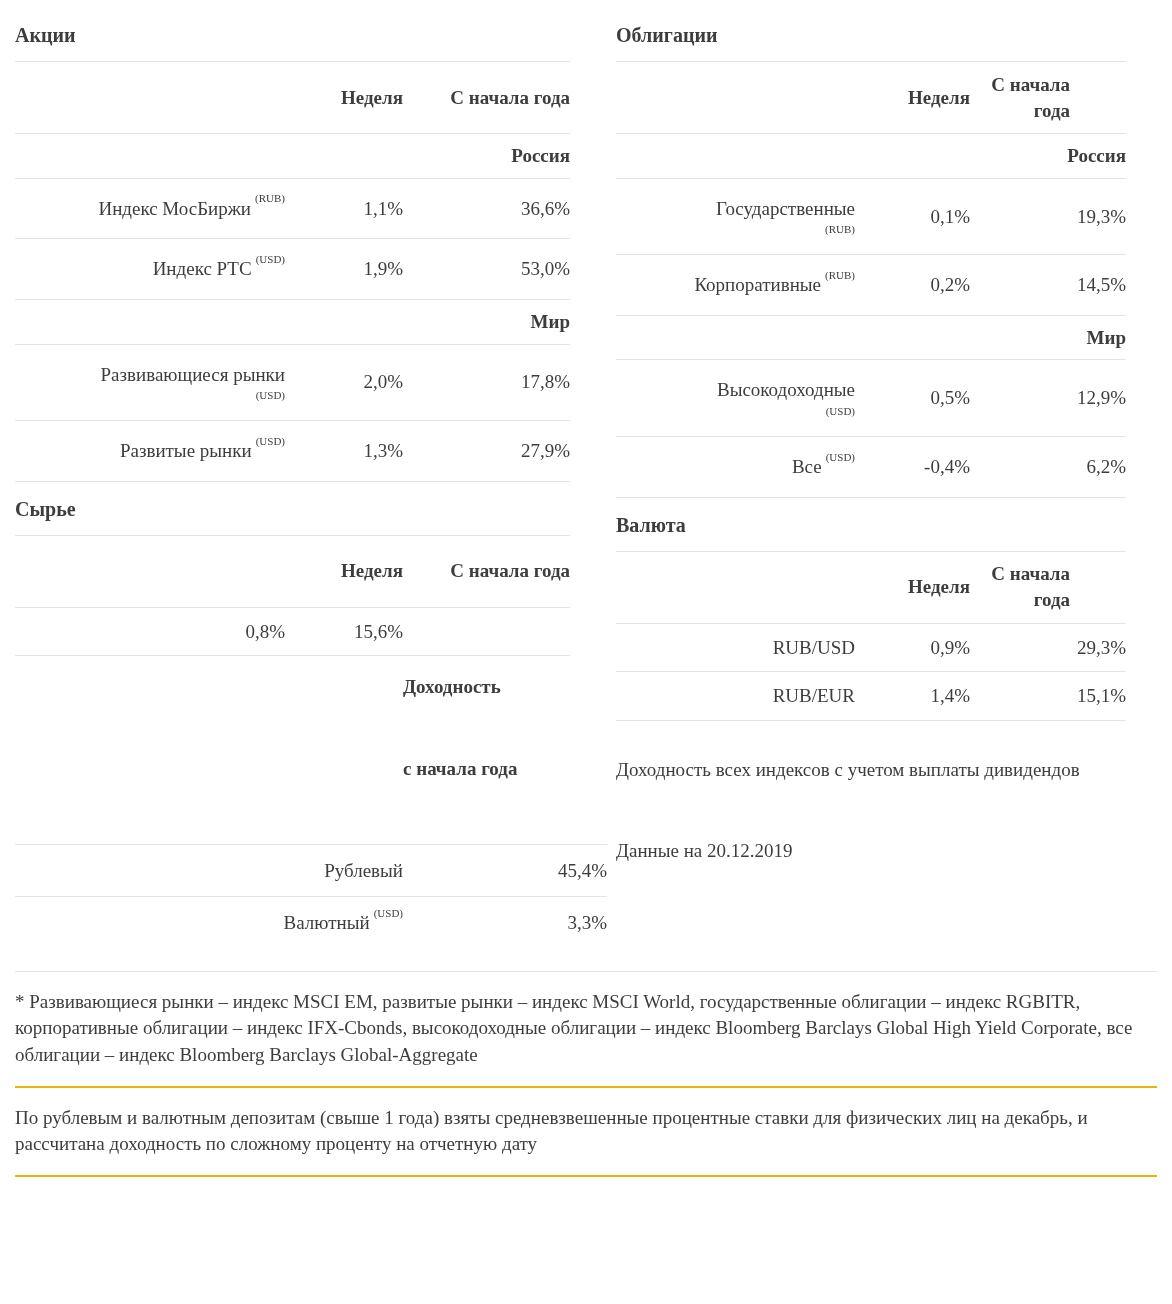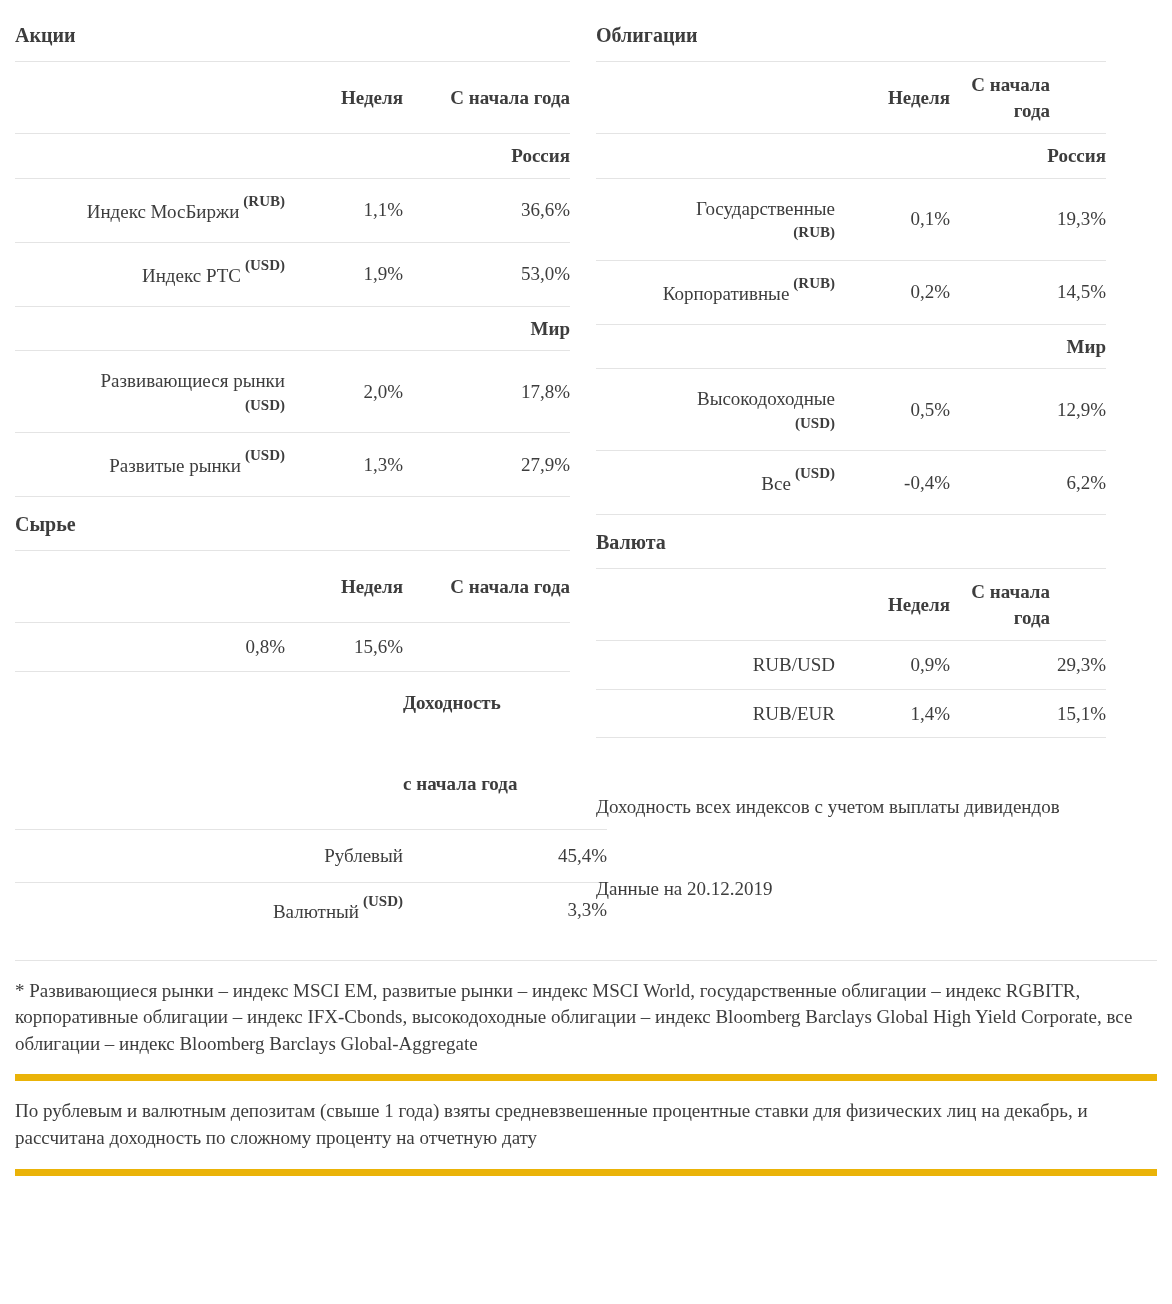--- a/index.html
+++ b/index.html
@@ -6,67 +6,67 @@
   html, body { background: #ffffff; }
   body {
     width: 1172px;
     min-height: 1304px;
     font-family: "Liberation Serif", "DejaVu Serif", serif;
     font-size: 19px;
     line-height: 1.35;
     color: #3d3d3d;
   }
   .page { padding: 8px 15px 30px 15px; }
-  .cols { display: grid; grid-template-columns: 555px 510px; column-gap: 26px; }
+  .cols { display: grid; grid-template-columns: 555px 510px; column-gap: 46px; }
 
   .tbl-title {
     font-weight: bold;
     font-size: 20px;
     padding: 14px 0 12px;
     border-bottom: 1px solid #e4e4e4;
   }
   .row { display: grid; align-items: center; border-bottom: 1px solid #e4e4e4; text-align: right; }
   .t-left .row  { grid-template-columns: 270px 118px 1fr; }
   .t-right .row { grid-template-columns: 239px 115px 1fr; }
   .row.hdr { font-weight: bold; min-height: 72px; }
   .row.sect { display: block; font-weight: bold; padding: 9px 0; }
   .row.data { padding: 17px 0; }
   .t-compact .row.data { padding: 11px 0; }
 
   sup.cur {
-    font-size: 15px;
-    font-weight: bold;
+    font-size: 11px;
+    font-weight: normal;
     position: relative;
     top: -5px;
     margin-left: 4px;
     white-space: nowrap;
   }
   sup.cur.block { display: block; top: 0; margin-left: 0; margin-top: 1px; }
 
   .t-right .hdr .ytd-h { max-width: 100px; }
 
   .deposits { width: 592px; }
   .deposits .row { grid-template-columns: 388px 1fr; }
   .deposits .row.data { padding: 13px 0; }
   .deposits .row.data.last { border-bottom: none; }
   .dep-hdr {
     display: grid;
     grid-template-columns: 388px 1fr;
     border-bottom: 1px solid #e4e4e4;
-    padding: 18px 0 32px;
+    padding: 18px 0 62px;
     font-weight: bold;
   }
   .dep-gap { margin-top: 56px; }
 
-  .notes { margin-top: 56px; }
+  .notes { margin-top: 36px; }
   .note-dividends { max-width: 470px; }
   .note-asof { margin-top: 56px; }
 
   .footnotes { margin-top: 22px; border-top: 1px solid #e4e4e4; }
-  .fn { padding: 17px 0; border-bottom: 7px solid #eab308; line-height: 1.4; }
+  .fn { padding: 17px 0; border-bottom: 2px solid #eab308; line-height: 1.4; }
 </style>
 </head>
 <body>
 
 <div class="page">
   <div class="cols">
 
     <div class="col">
 
       <section class="t-left">

